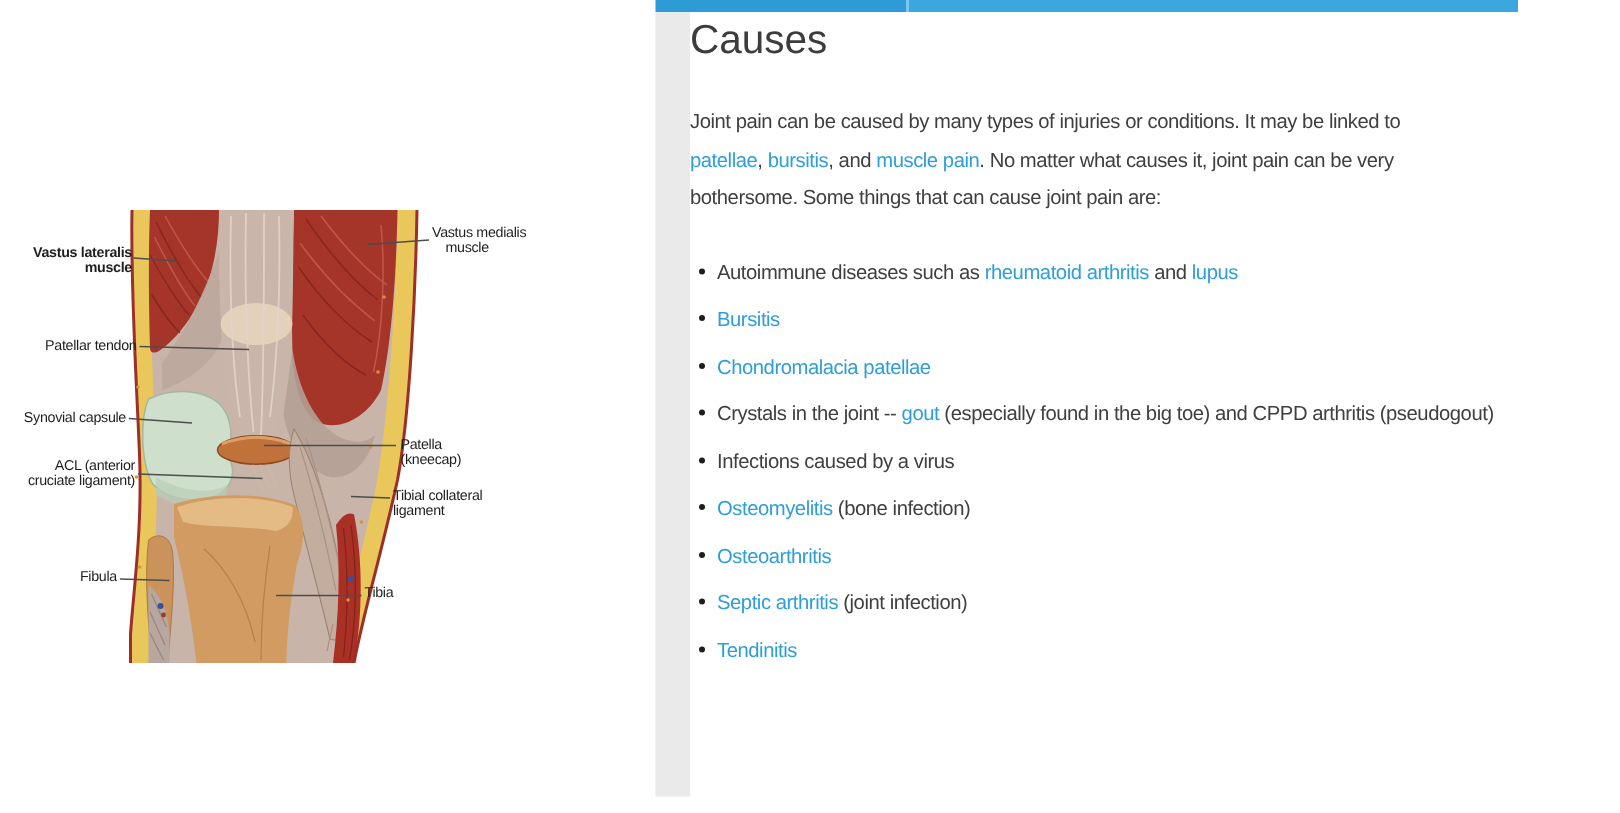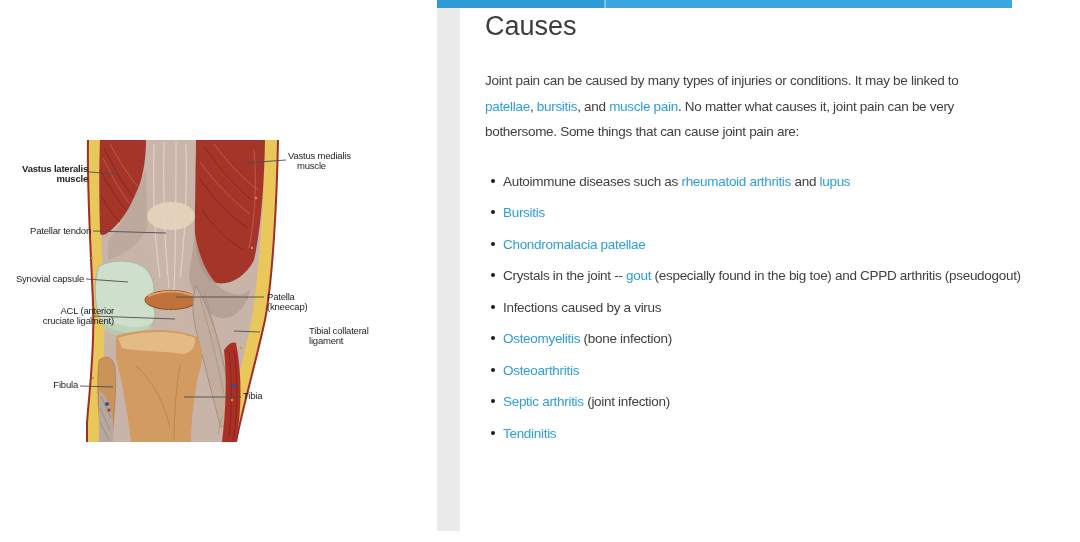--- a/index.html
+++ b/index.html
@@ -19,21 +19,21 @@
   }
   .fig-label span{display:block;}
   .fig-label.align-right{text-align:right;}
   .fig-label .indent{padding-left:9px;}
 
   
   .topbar-left{position:absolute;left:437px;top:0;width:167px;height:8px;background:var(--bar-left,#2d9bd5);}
   .topbar-div{position:absolute;left:604px;top:0;width:2px;height:8px;background:#79c5ec;}
   .topbar-right{position:absolute;left:606px;top:0;width:406px;height:8px;background:var(--bar-right,#3ca7de);}
   .gutter{position:absolute;left:437px;top:8px;width:23px;height:523px;background:var(--gutter,#eaeaea);}
-  .content{position:absolute;left:460px;top:8px;width:552px;padding-left:25px;box-sizing:border-box;background:#fff;}
+  .content{position:absolute;left:460px;top:8px;width:552px;box-sizing:border-box;background:#fff;}
   h1.page-title{
     font-size:27px;font-weight:400;color:var(--heading,#3c3c3c);
     margin:2px 0 0 0;line-height:32px;letter-spacing:0;
   }
   p.intro{
     width:512px;font-size:13.5px;line-height:25.5px;letter-spacing:-0.3px;
     color:var(--body,#3f3f3f);margin:26px 0 0 0;
   }
   ul.causes{list-style:none;margin:25px 0 17px 0;padding:0 0 0 18px;width:532px;}
   ul.causes li{
@@ -129,36 +129,36 @@
   <div class="fig-label align-right" style="left:10px;top:164px;width:78px;font-weight:bold;">
     <span>Vastus lateralis</span>
     <span>muscle</span>
   </div>
   <div class="fig-label align-right" style="left:10px;top:226px;width:81px;">
     <span>Patellar tendon</span>
   </div>
   <div class="fig-label align-right" style="left:2px;top:274px;width:82px;">
     <span>Synovial capsule</span>
   </div>
-  <div class="fig-label align-right" style="left:0px;top:306px;width:90px;padding-left:24px;">
+  <div class="fig-label align-right" style="left:0px;top:306px;width:90px;">
     <span>ACL (anterior</span>
     <span>cruciate ligament)</span>
   </div>
   <div class="fig-label align-right" style="left:38px;top:380px;width:40px;">
     <span>Fibula</span>
   </div>
   <div class="fig-label" style="left:288px;top:151px;">
     <span>Vastus medialis</span>
     <span class="indent">muscle</span>
   </div>
   <div class="fig-label" style="left:267px;top:292px;">
     <span>Patella</span>
     <span>(kneecap)</span>
   </div>
-  <div class="fig-label" style="left:262px;top:326px;padding-left:47px;">
+  <div class="fig-label" style="left:262px;top:326px;">
     <span>Tibial collateral</span>
     <span>ligament</span>
   </div>
   <div class="fig-label" style="left:243px;top:391px;">
     <span>Tibia</span>
   </div>
 </div>
 
 <div class="topbar-left"></div>
 <div class="topbar-div"></div>

